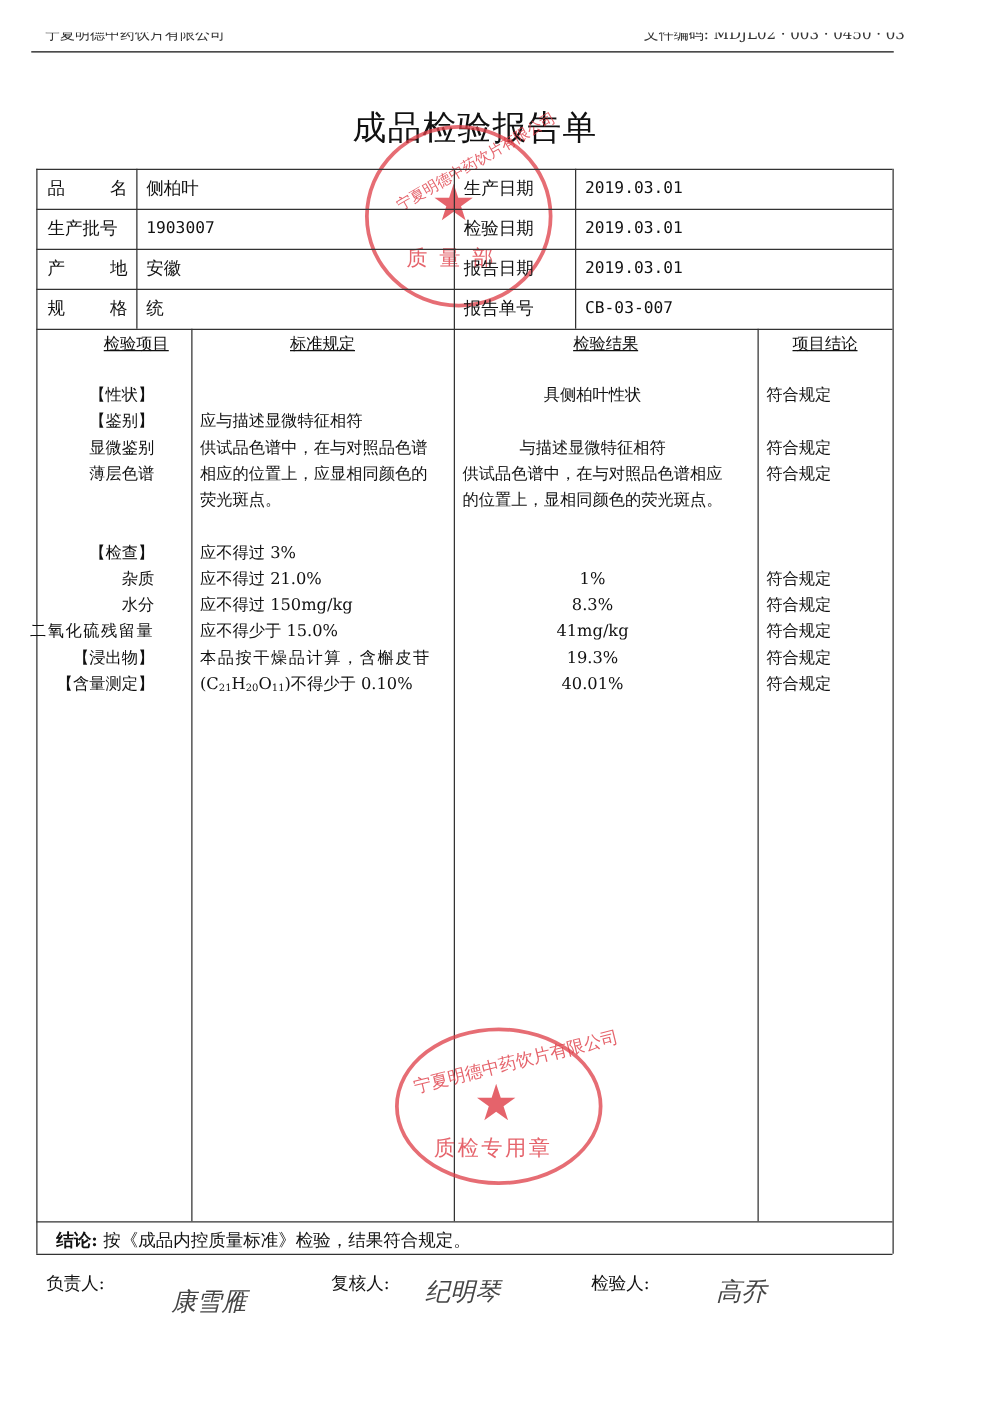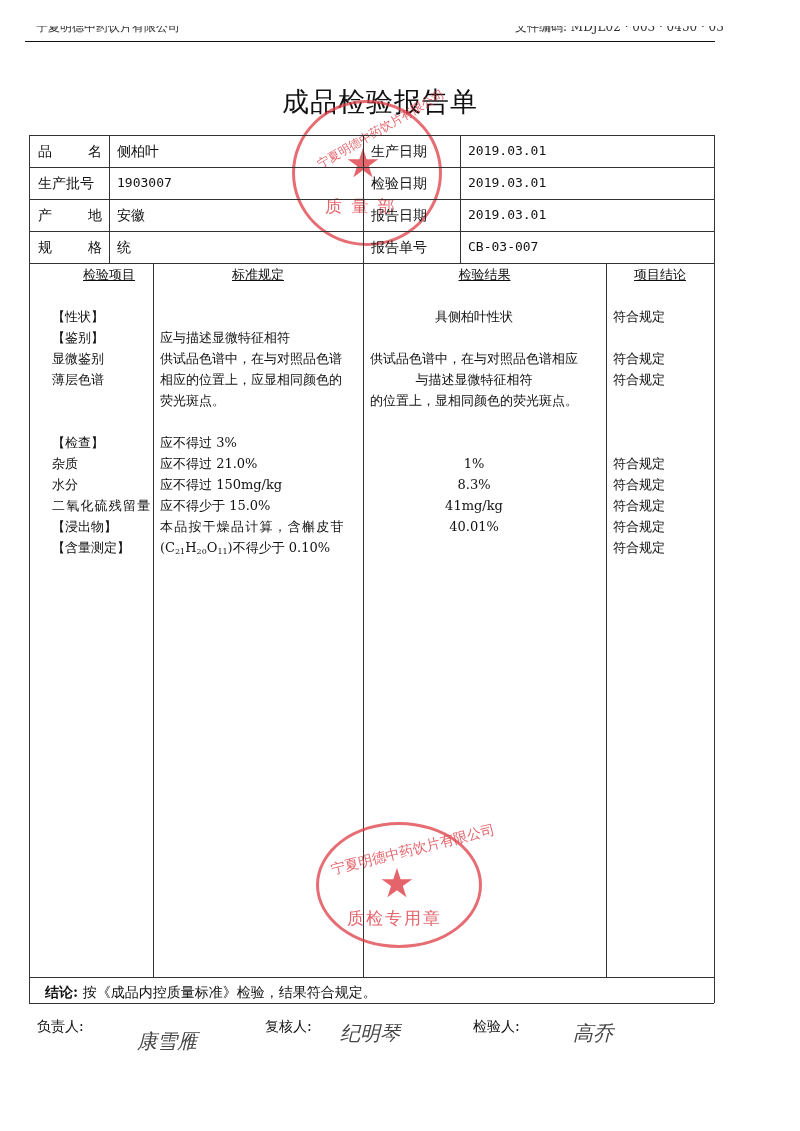--- a/index.html
+++ b/index.html
@@ -133,21 +133,21 @@
 <div class="cell" style="left:371px; top:199px;">报告日期</div>
 <div class="cell mono" style="left:468px; top:199px;">2019.03.01</div>
 <div class="cell" style="left:371px; top:231px;">报告单号</div>
 <div class="cell mono" style="left:468px; top:231px;">CB-03-007</div>
 
 <div class="colhead" style="left:29px; width:124px;padding-left:18px;">检验项目</div>
 <div class="colhead" style="left:153px; width:210px;">标准规定</div>
 <div class="colhead" style="left:363px; width:243px;">检验结果</div>
 <div class="colhead" style="left:606px; width:108px;">项目结论</div>
 
-<div class="detail" style="left:52px; top:285px;">
+<div class="detail" style="left:24px; top:285px;text-align:right;">
   <div></div>
   <div>【性状】</div>
   <div>【鉴别】</div>
   <div>显微鉴别</div>
   <div>薄层色谱</div>
   <div></div>
   <div></div>
   <div>【检查】</div>
   <div>杂质</div>
   <div>水分</div>
@@ -171,28 +171,29 @@
   <div class="spread-text">本品按干燥品计算，含槲皮苷</div>
   <div>
     <span>(C</span><sub>21</sub><span>H</span><sub>20</sub><span>O</span><sub>11</sub><span>)不得少于 0.10%</span>
   </div>
 </div>
 
 <div class="detail" style="left:370px; top:285px;text-align:center;">
   <div></div>
   <div>具侧柏叶性状</div>
   <div></div>
+  <div>与描述显微特征相符</div>
   <div>供试品色谱中，在与对照品色谱相应</div>
-  <div>与描述显微特征相符</div>
   <div>的位置上，显相同颜色的荧光斑点。</div>
   <div></div>
   <div></div>
   <div>1%</div>
   <div>8.3%</div>
   <div>41mg/kg</div>
+  <div>19.3%</div>
   <div>40.01%</div>
 </div>
 
 <div class="detail" style="left:613px; top:285px;">
   <div></div>
   <div>符合规定</div>
   <div></div>
   <div>符合规定</div>
   <div>符合规定</div>
   <div></div>

